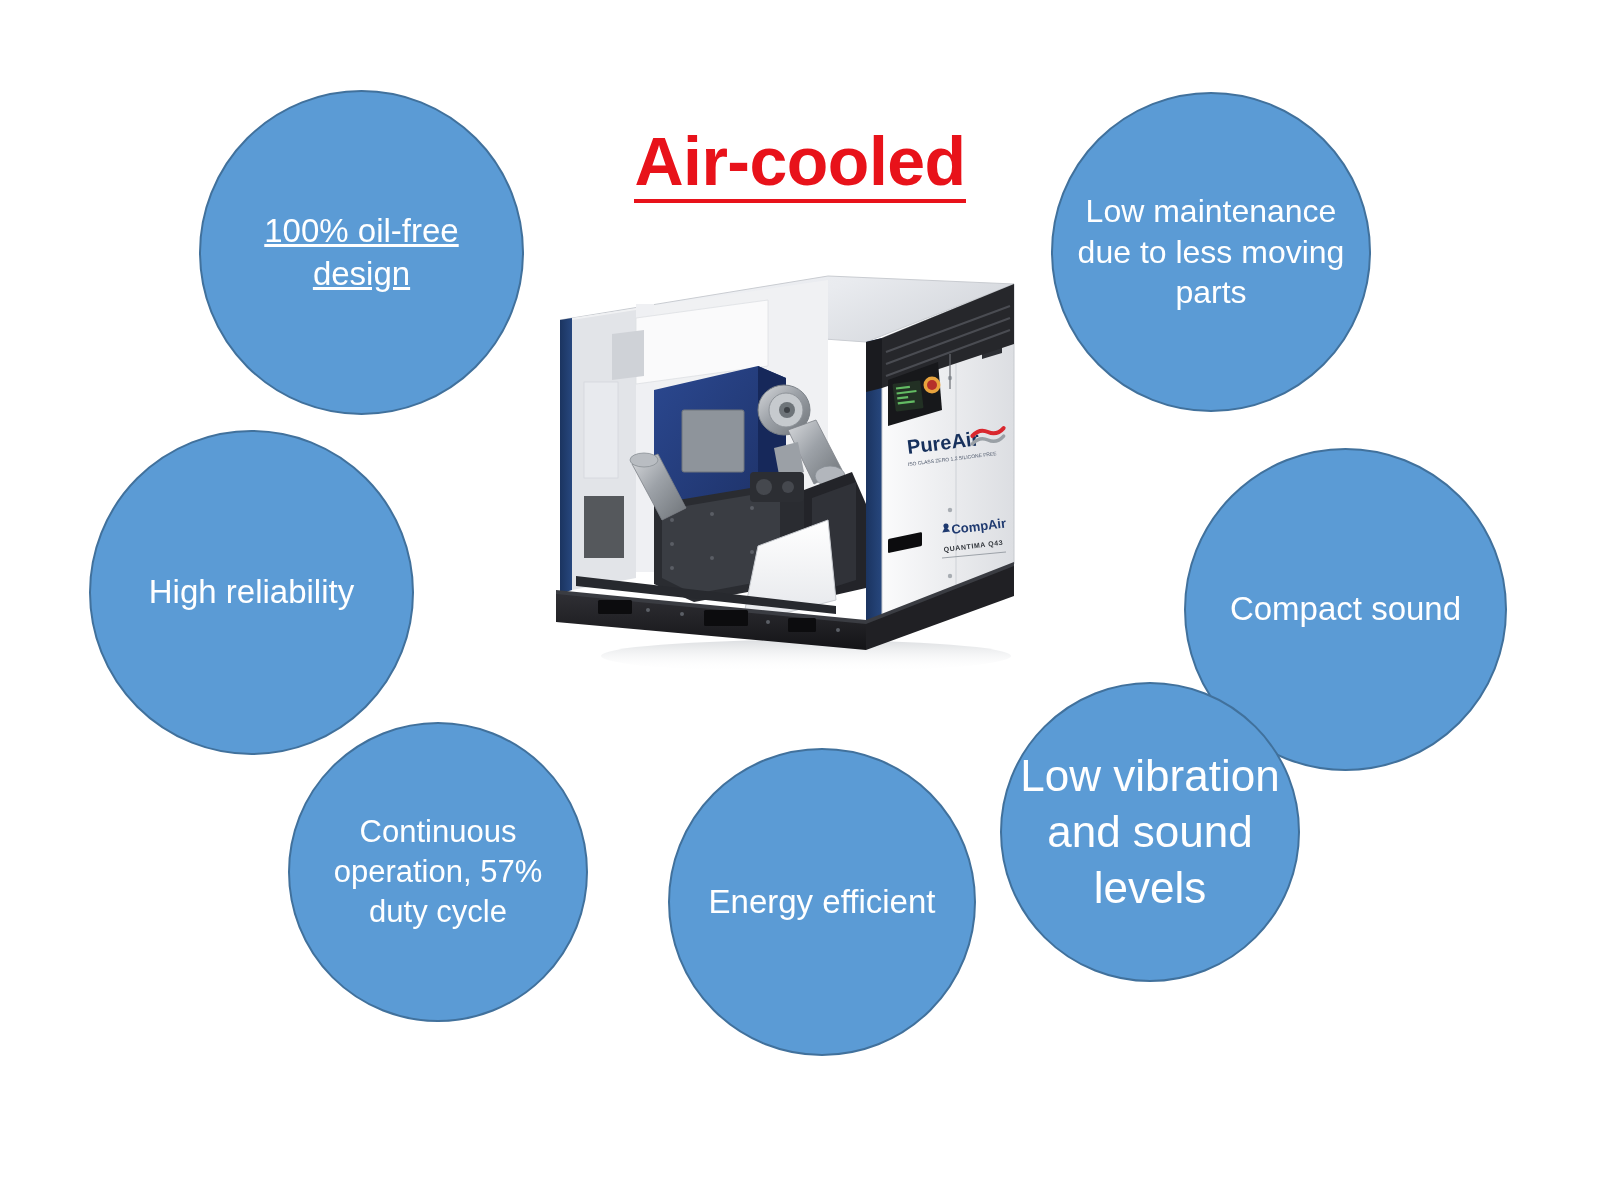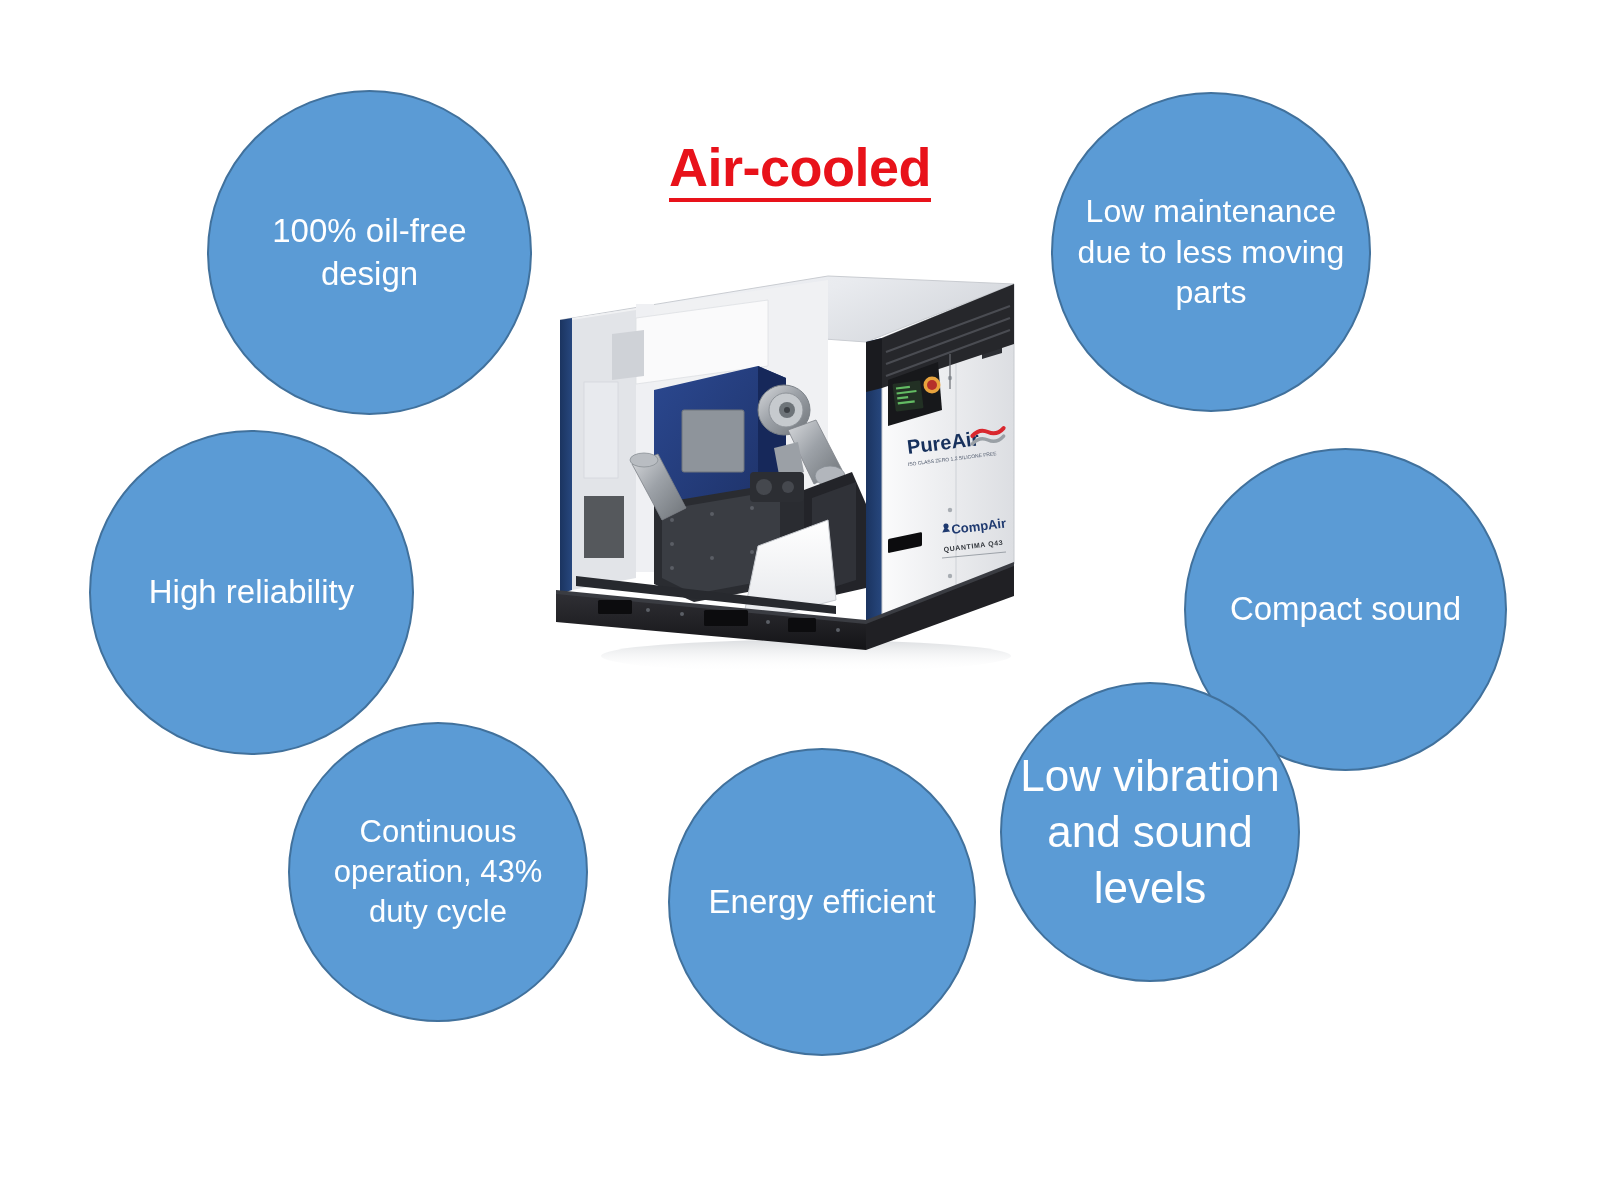--- a/index.html
+++ b/index.html
@@ -15,24 +15,24 @@
     width: 1600px;
     height: 1188px;
     background: #ffffff;
     overflow: hidden;
   }
 
   
   #title {
     position: absolute;
     left: 540px;
-    top: 139px;
+    top: 126px;
     width: 520px;
     text-align: center;
-    font-size: 54px;
+    font-size: 68px;
     font-weight: bold;
     color: #E8121A;
     letter-spacing: -0.5px;
     line-height: 1.05;
     white-space: nowrap;
   }
   #title .tx {
     display: inline-block;
     border-bottom: 4px solid #E8121A;
     padding-bottom: 2px;
@@ -232,38 +232,38 @@
         <circle cx="112" cy="352" r="2"></circle>
           <circle cx="146" cy="356" r="2"></circle>
         <circle cx="232" cy="364" r="2"></circle>
           <circle cx="302" cy="372" r="2"></circle>
       </g>
 
       <polygon points="40,318 300,348 300,356 40,328" fill="#27292E"></polygon>
     </svg>
   </div>
 
-  <div class="bubble" style="left:207px; top:90px; width:325px; height:325px;">
+  <div class="bubble" style="left:199px; top:90px; width:325px; height:325px;text-decoration:underline;">
     <span>100% oil-free design</span>
   </div>
 
   <div class="bubble" style="left:1051px; top:92px; width:320px; height:320px; font-size:32px;">
     <span>Low maintenance due to less moving parts</span>
   </div>
 
   <div class="bubble" style="left:89px; top:430px; width:325px; height:325px;">
     <span>High reliability</span>
   </div>
 
   <div class="bubble" style="left:1184px; top:448px; width:323px; height:323px;">
     <span>Compact sound</span>
   </div>
 
   <div class="bubble" style="left:288px; top:722px; width:300px; height:300px; font-size:31px;">
-    <span>Continuous operation, 43% duty cycle</span>
+    <span>Continuous operation, 57% duty cycle</span>
   </div>
 
   <div class="bubble" style="left:668px; top:748px; width:308px; height:308px;">
     <span>Energy efficient</span>
   </div>
 
   <div class="bubble" style="left:1000px; top:682px; width:300px; height:300px; font-size:44px;">
     <span>Low vibration and sound levels</span>
   </div>
 

